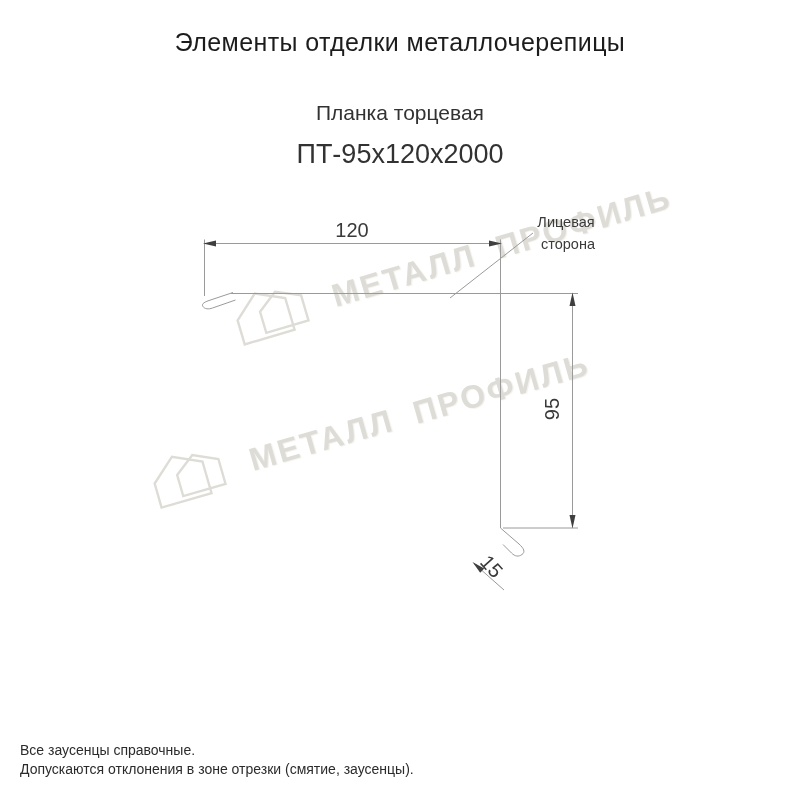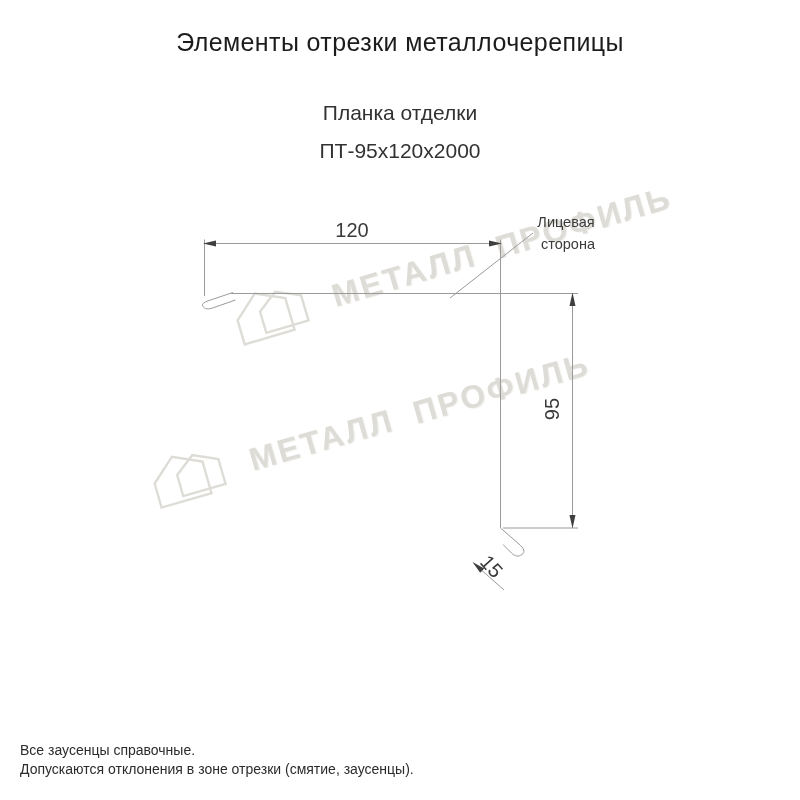--- a/index.html
+++ b/index.html
@@ -39,21 +39,21 @@
     font-size: 21px;
     color: var(--subtitle_text, #323232);
     white-space: nowrap;
   }
   .product-code {
     position: absolute;
     top: 139px;
     left: 0;
     width: 800px;
     text-align: center;
-    font-size: 21px;
+    font-size: 27px;
     color: var(--subtitle_text, #323232);
     white-space: nowrap;
   }
   .watermark {
     position: absolute;
     display: flex;
     align-items: center;
     gap: 12px;
     transform-origin: 0 50%;
     color: var(--watermark, #dedcd6);
@@ -96,22 +96,22 @@
     font-size: 14px;
     line-height: 19px;
     color: var(--note_text, #2b2b2b);
   }
 </style>
 </head>
 <body>
 
 <div class="page">
 
-  <div class="title">Элементы отрезки металлочерепицы</div>
-  <div class="product-name">Планка отделки</div>
+  <div class="title">Элементы отделки металлочерепицы</div>
+  <div class="product-name">Планка торцевая</div>
   <div class="product-code">ПТ-95х120х2000</div>
 
   <div class="watermark wm1">
     <svg class="wm-logo" width="92" height="68" viewBox="0 0 92 68">
       <path d="M6 30 L30 9 L58 22 L58 55 L6 55 Z" fill="none" stroke="var(--watermark, #dedcd6)" stroke-width="2.4"></path>
       <path d="M30 28 L50 13 L74 24 L74 50 L30 50 Z" fill="none" stroke="var(--watermark, #dedcd6)" stroke-width="2.4"></path>
     </svg>
     <span>МЕТАЛЛ ПРОФИЛЬ</span>
   </div>
 

